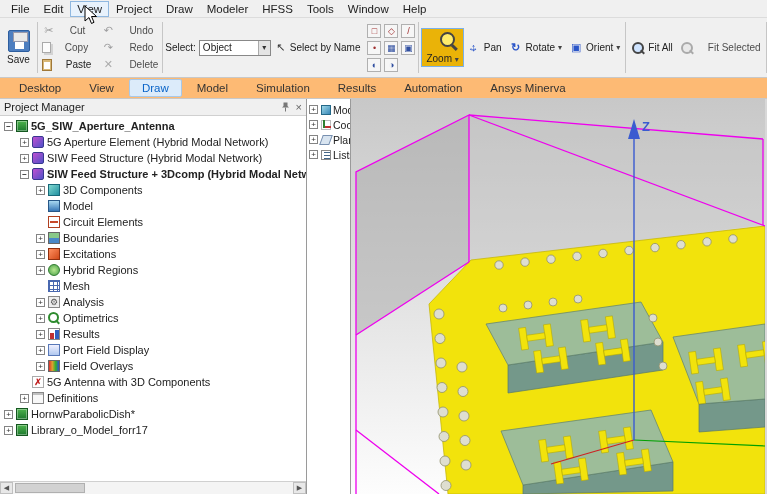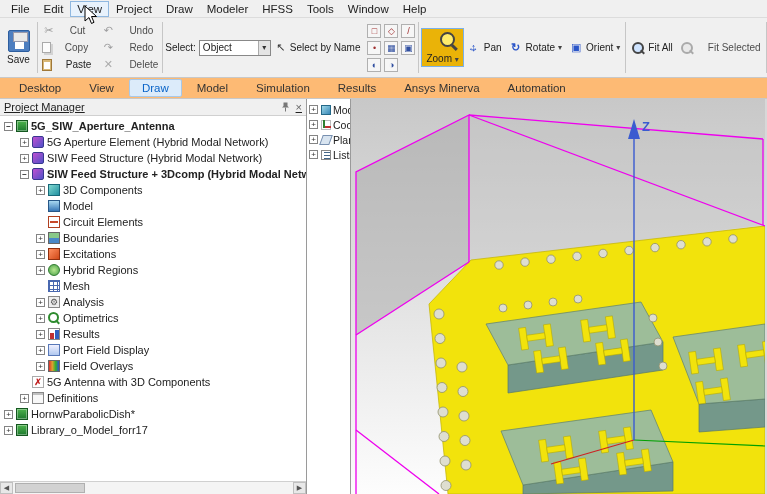--- a/index.html
+++ b/index.html
@@ -94,21 +94,21 @@
   .draw-point-icon::before{content:"•";color:#333;}
 
   
   .tabbar{height:21px;background:#fdba74;border-bottom:1px solid #c8c8c8;display:flex;align-items:center;padding-left:6px;gap:2px;}
   .tab{padding:2px 12px;font-size:11.5px;color:#333;border:1px solid transparent;border-radius:2px;}
   .tab.active{color:#0a64c8;background:#dcebfa;border-color:#a8c8e8;}
 
   
   .main{display:flex;height:395px;background:#fff;}
   .pm-panel{width:307px;flex:0 0 307px;border-right:1px solid #9a9a9a;background:#fff;display:flex;flex-direction:column;}
-  .panel-header{height:17px;background:#f0f0f0;border-bottom:1px solid #d0d0d0;display:flex;align-items:center;justify-content:space-between;padding:0 4px;font-size:11px;text-decoration:underline;}
+  .panel-header{height:17px;background:#f0f0f0;border-bottom:1px solid #d0d0d0;display:flex;align-items:center;justify-content:space-between;padding:0 4px;font-size:11px;}
   .ph-icons{display:flex;align-items:center;gap:6px;}
   .ph-btn{color:#666;font-size:11px;line-height:10px;cursor:default;display:inline-flex;align-items:center;}
   .tree{flex:1;overflow:hidden;padding-top:2px;}
   .tree-row{display:flex;align-items:center;height:16px;white-space:nowrap;font-size:11px;}
   .tree-row.bold{font-weight:bold;}
   .expander{width:9px;height:9px;flex:0 0 9px;border:1px solid #848484;background:#fff;font-size:8px;line-height:7px;text-align:center;margin-right:3px;color:#333;}
   .expander.blank{border-color:transparent;background:transparent;}
   .ticon{width:12px;height:12px;flex:0 0 12px;margin-right:3px;display:inline-flex;align-items:center;justify-content:center;font-size:9px;}
   .tlabel{overflow:hidden;}
 
@@ -370,22 +370,22 @@
       </div>
   </div>
 
   <div class="tabbar" id="tabbar">
       <span class="tab">Desktop</span>
       <span class="tab">View</span>
       <span class="tab active">Draw</span>
       <span class="tab">Model</span>
       <span class="tab">Simulation</span>
       <span class="tab">Results</span>
+      <span class="tab">Automation</span>
       <span class="tab">Ansys Minerva</span>
-      <span class="tab">Automation</span>
     </div>
 
   <div class="main">
     <div class="pm-panel">
       <div class="panel-header">
         <span class="ph-title">Project Manager</span>
         <span class="ph-icons">
           <span class="ph-btn">
             <svg width="9" height="10" viewBox="0 0 9 10">
                 <path d="M2.5 0.5 h4 v3.5 l1.5 1.5 h-7 l1.5 -1.5 z" fill="#777"></path>

